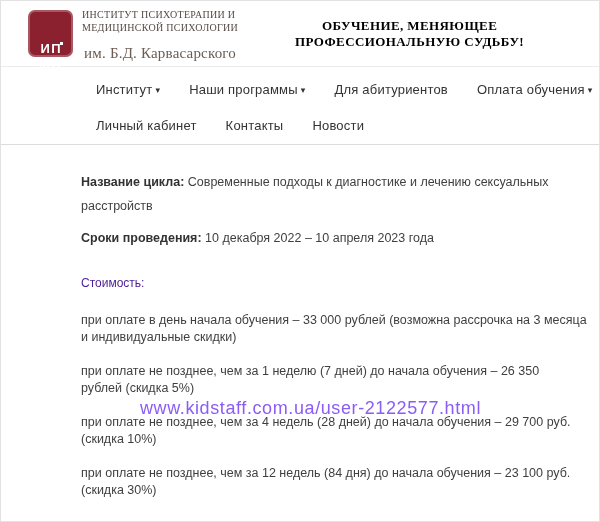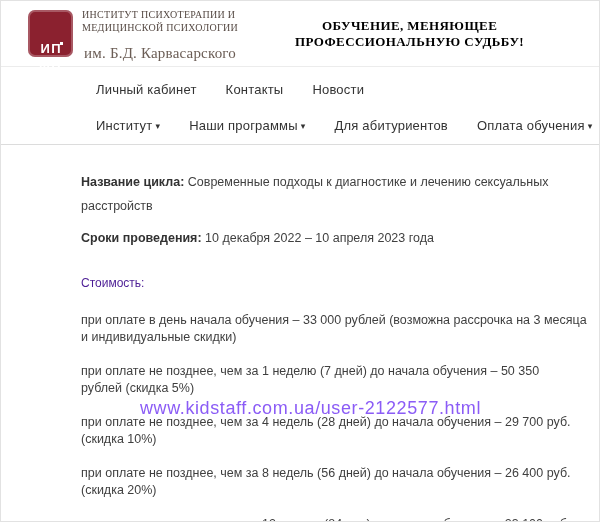--- a/index.html
+++ b/index.html
@@ -151,52 +151,50 @@
   <div class="org-name">
     <div>ИНСТИТУТ ПСИХОТЕРАПИИ И
 МЕДИЦИНСКОЙ ПСИХОЛОГИИ</div>
     <div class="sub">им. Б.Д. Карвасарского</div>
   </div>
   <div class="tagline">ОБУЧЕНИЕ, МЕНЯЮЩЕЕ ПРОФЕССИОНАЛЬНУЮ СУДЬБУ!</div>
 </header>
 
 <nav class="nav">
   <div class="nav-row">
-    <span class="nav-item"><span>Личный кабинет</span></span>
-    <span class="nav-item"><span>Контакты</span></span>
-    <span class="nav-item"><span>Новости</span></span>
-  </div>
-  <div class="nav-row">
     <span class="nav-item"><span>Институт</span><span class="caret">▾</span></span>
     <span class="nav-item"><span>Наши программы</span><span class="caret">▾</span></span>
     <span class="nav-item"><span>Для абитуриентов</span></span>
     <span class="nav-item"><span>Оплата обучения</span><span class="caret">▾</span></span>
+  </div>
+  <div class="nav-row">
+    <span class="nav-item"><span>Личный кабинет</span></span>
+    <span class="nav-item"><span>Контакты</span></span>
+    <span class="nav-item"><span>Новости</span></span>
   </div>
 </nav>
 
 <main class="content">
   <p class="para para-name">
     <span class="label">Название цикла:</span>
     <span>Современные подходы к диагностике и лечению сексуальных расстройств</span>
   </p>
   <p class="para">
     <span class="label">Сроки проведения:</span>
     <span>10 декабря 2022 – 10 апреля 2023 года</span>
   </p>
 
   <div class="cost-heading">Стоимость:</div>
 
   <div class="price-list">
     <div>при оплате в день начала обучения – 33 000 рублей (возможна рассрочка на 3 месяца
 и индивидуальные скидки)</div>
-    <div>при оплате не позднее, чем за 1 неделю (7 дней) до начала обучения – 50 350
+    <div>при оплате не позднее, чем за 1 неделю (7 дней) до начала обучения – 26 350
 рублей (скидка 5%)</div>
     <div>при оплате не позднее, чем за 4 недель (28 дней) до начала обучения – 29 700 руб.
 (скидка 10%)</div>
-    <div>при оплате не позднее, чем за 8 недель (56 дней) до начала обучения – 26 400 руб.
-(скидка 20%)</div>
     <div>при оплате не позднее, чем за 12 недель (84 дня) до начала обучения – 23 100 руб.
 (скидка 30%)</div>
   </div>
 
 </main>
 
 <div class="watermark">www.kidstaff.com.ua/user-2122577.html</div>
 
 </body></html>

